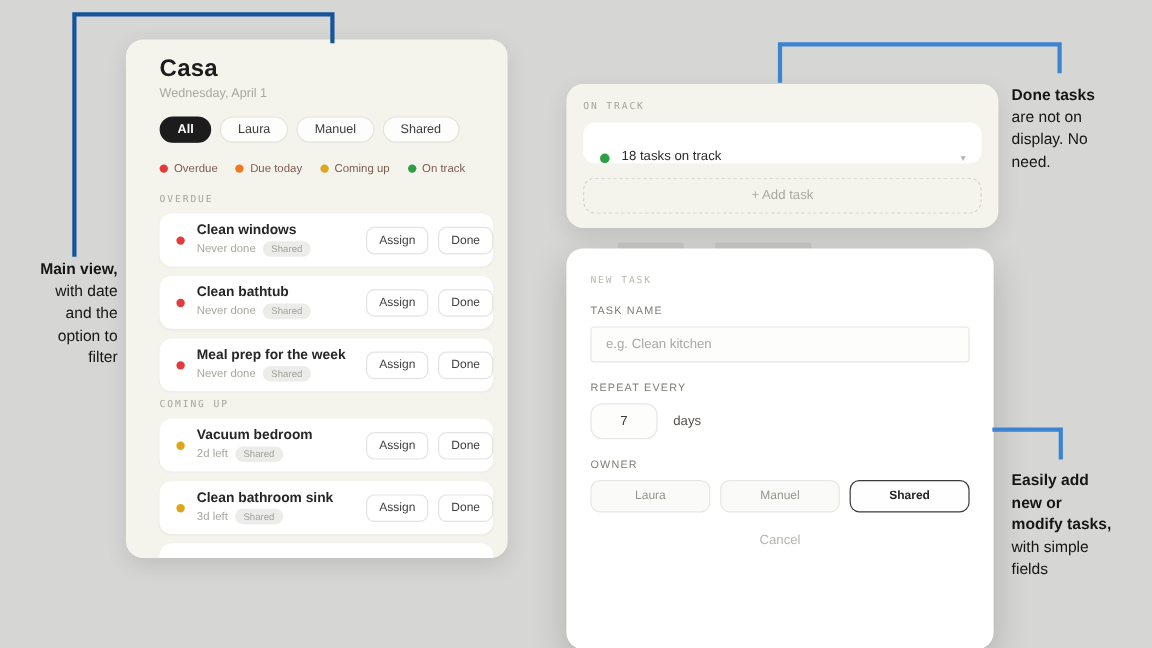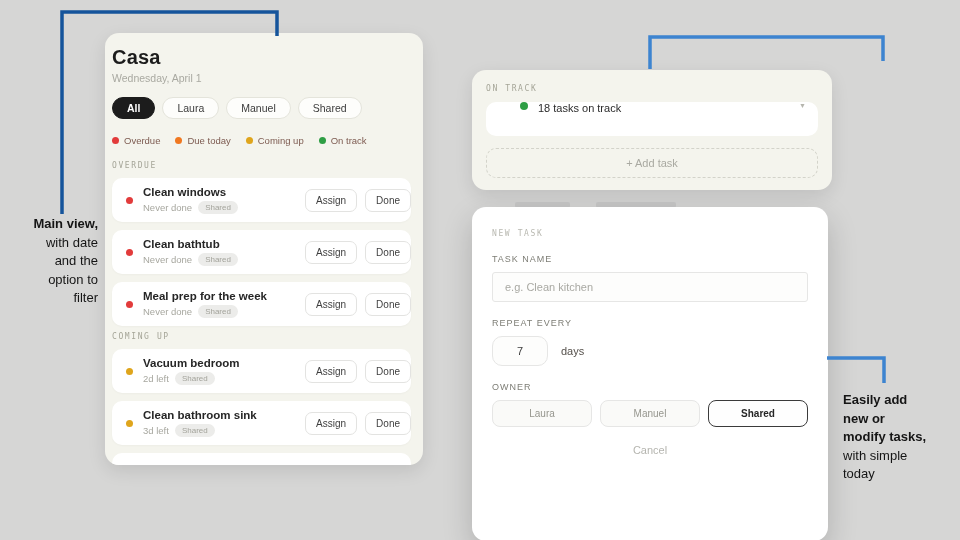--- a/index.html
+++ b/index.html
@@ -20,21 +20,21 @@
   .annotation .b { font-weight:bold; }
   .ann-left { left:14px; top:215px; width:84px; text-align:right; }
   .ann-right-top { left:843px; top:70px; width:112px; text-align:left; }
   .ann-right-bottom { left:843px; top:391px; width:112px; text-align:left; }
 
   
   .panel {
     position:absolute; background:#f4f4ed; border-radius:14px;
     box-shadow:0 6px 18px rgba(0,0,0,0.10);
   }
-  .main-panel { left:105px; top:33px; width:318px; height:432px; padding:13px 12px 0 7px; overflow:hidden; z-index:10; }
+  .main-panel { left:105px; top:33px; width:318px; height:432px; padding:13px 12px 0 28px; overflow:hidden; z-index:10; }
   .app-title { font-size:20px; font-weight:bold; color:#1c1c1c; letter-spacing:0.2px; }
   .app-date { font-size:10.5px; color:#a9a9a1; margin-top:3px; }
 
   .filter-row { display:flex; gap:7px; margin-top:13px; }
   .pill {
     height:22px; display:flex; align-items:center; padding:0 14px;
     border-radius:12px; font-size:10.5px; color:#3c3c3c;
     background:#fdfdfb; border:1px solid #e4e4db; cursor:pointer;
   }
   .pill.active { background:#1c1c1c; color:#ffffff; border-color:#1c1c1c; font-weight:bold; }
@@ -68,21 +68,21 @@
     background:#ffffff; border:1px solid #e3e3e1; border-radius:7px;
     font-size:10px; color:#3f3f3f; padding:0 10px; height:23px;
     display:flex; align-items:center; cursor:pointer; font-family:inherit;
   }
   .task-card.sliver { height:22px; box-shadow:none; }
 
   
   .ontrack-panel { left:472px; top:70px; width:360px; height:120px; padding:14px 14px 0 14px; z-index:10; }
   .ontrack-card {
     background:#ffffff; border-radius:10px; height:34px; margin-top:9px;
-    display:flex; align-items:flex-start;padding-left:20px;
+    display:flex; align-items:flex-end;
   }
   .ontrack-dot { width:8px; height:8px; border-radius:50%; margin:0 10px 0 14px; }
   .ontrack-text { font-size:11px; color:#2b2b2b; flex:1; }
   .ontrack-caret { font-size:7px; color:#b5b5ad; margin-right:12px; }
   .add-task-btn {
     margin-top:12px; height:30px; border:1.5px dashed #d3d3ca; border-radius:10px;
     display:flex; align-items:center; justify-content:center;
     font-size:11px; color:#a9a9a1; background:transparent; width:100%;
     cursor:pointer; font-family:inherit;
   }
@@ -151,27 +151,33 @@
   </svg>
 
   <div class="annotation ann-left">
     <div class="b">Main view,</div>
     <div>with date</div>
     <div>and the</div>
     <div>option to</div>
     <div>filter</div>
   </div>
 
+  <div class="annotation ann-right-top">
+    <div class="b">Done tasks</div>
+    <div>are not on</div>
+    <div>display. No</div>
+    <div>need.</div>
+  </div>
 
   <div class="annotation ann-right-bottom">
     <div class="b">Easily add</div>
     <div class="b">new or</div>
     <div class="b">modify tasks,</div>
     <div>with simple</div>
-    <div>today</div>
+    <div>fields</div>
   </div>
 
   <div class="panel main-panel">
     <div class="app-title">Casa</div>
     <div class="app-date">Wednesday, April 1</div>
 
     <div class="filter-row">
       <div class="pill active">All</div>
       <div class="pill">Laura</div>
       <div class="pill">Manuel</div>

